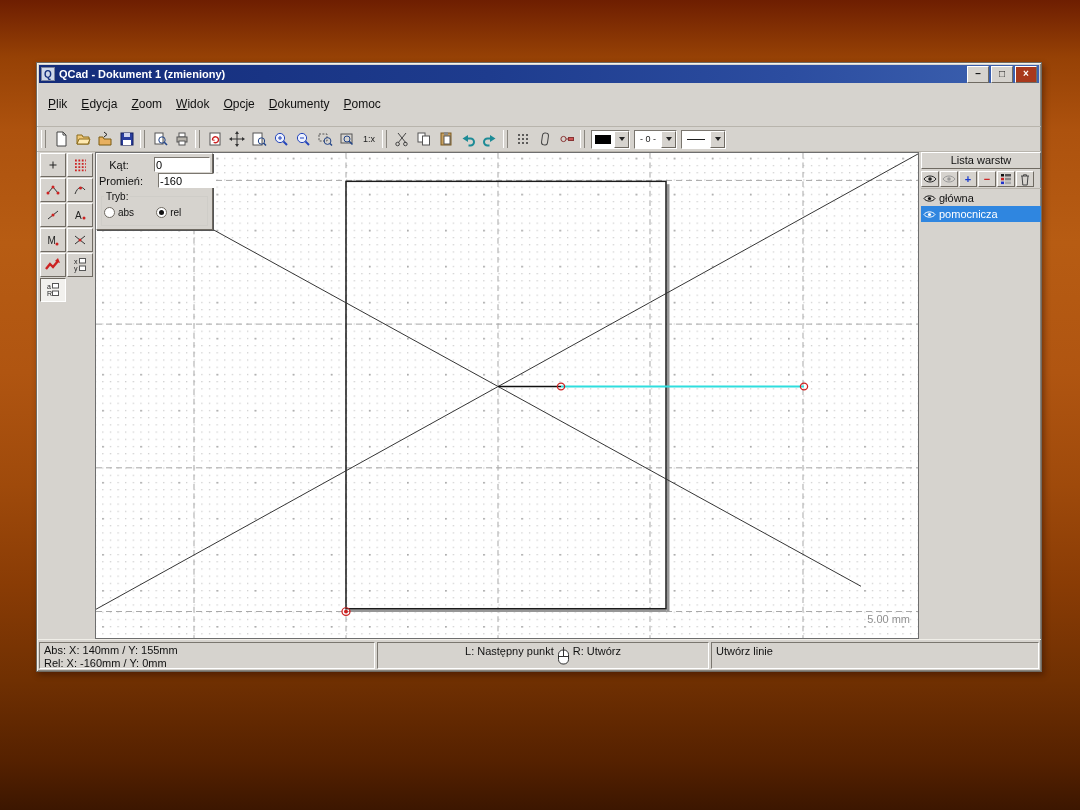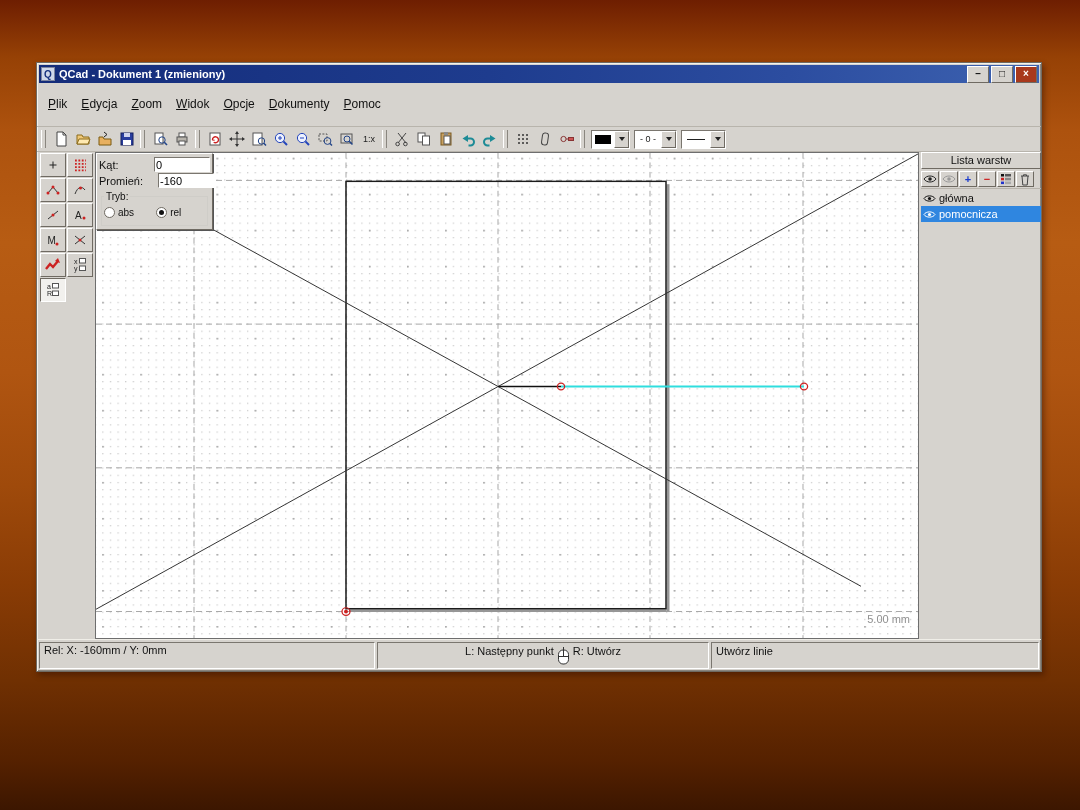--- a/index.html
+++ b/index.html
@@ -35,21 +35,21 @@
   .pal{width:26px;height:24px;box-sizing:border-box;background:#d6d3ce;border:1px solid;border-color:#fff #6f6a62 #6f6a62 #fff;display:flex;align-items:center;justify-content:center;}
   .pal.active{background:#f2f1ee;border-color:#6f6a62 #fff #fff #6f6a62;}
   .pal.single{grid-column:1;}
   .canvas-wrap{position:relative;width:824px;box-sizing:border-box;background:#fff;border:1px solid #6e6e6e;overflow:hidden;}
   #cad-svg{position:absolute;left:0;top:0;width:100%;height:100%;}
   .meta{stroke:#a6a6a6;stroke-dasharray:6 4;stroke-width:1;}
   .scale-label{position:absolute;right:8px;bottom:13px;font-size:11px;color:#8f8f8f;}
   
   .options-panel{position:absolute;left:0;top:0;width:117px;background:#d6d3ce;border:1px solid;border-color:#fff #6f6a62 #6f6a62 #fff;box-shadow:1px 1px 0 #555;padding:2px 2px 3px;box-sizing:border-box;}
   .op-row{display:flex;align-items:center;height:15px;margin-top:1px;}
-  .op-label{width:50px;text-align:left;padding-right:15px;font-size:11px;color:#111;white-space:nowrap;}
+  .op-label{width:50px;text-align:center;padding-right:15px;font-size:11px;color:#111;white-space:nowrap;}
   .op-input{width:52px;height:13px;font-size:11px;font-family:"Liberation Sans",sans-serif;background:#fff;border:1px solid;border-color:#7a766f #fff #fff #7a766f;padding:0 1px;}
   .op-fieldset{margin:3px 2px 0;border:1px groove #cfcdc8;padding:2px 2px 3px;position:relative;}
   .op-legend{font-size:10px;padding:0 2px;color:#111;}
   .radio-item{display:inline-flex;align-items:center;gap:3px;font-size:10px;margin-right:22px;color:#111;}
   .radio{width:9px;height:9px;border-radius:50%;border:1px solid #6f6a62;background:#fff;display:inline-block;position:relative;}
   .radio.sel::after{content:"";position:absolute;left:2px;top:2px;width:5px;height:5px;border-radius:50%;background:#111;}
   
   .layers{width:120px;margin-left:2px;display:flex;flex-direction:column;}
   .lp-title{height:15px;background:#d6d3ce;border:1px solid;border-color:#fff #6f6a62 #6f6a62 #fff;font-size:11px;text-align:center;line-height:15px;color:#111;}
   .lp-btns{display:flex;gap:1px;padding:2px 0 1px;}
@@ -468,20 +468,21 @@
                 <circle cx="6.5" cy="4.5" r="1.6" fill="currentColor"></circle>
               </svg>
               <span class="lname">pomocnicza</span>
             </div>
           </div>
       </div>
     </div>
 
     <div class="statusbar">
       <div class="sb sb1">
+        <div>Abs: X: 140mm / Y: 155mm</div>
         <div>Rel: X: -160mm / Y: 0mm</div>
       </div>
       <div class="sb sb2">
         <span>L: Następny punkt</span>
         <svg class="mouse-svg" width="13" height="18" viewBox="0 0 13 18">
           <line x1="6.5" y1="0" x2="6.5" y2="3" stroke="#333"></line>
           <rect x="1.5" y="3" width="10" height="14" rx="4.5" fill="#fff" stroke="#333"></rect>
           <line x1="6.5" y1="3" x2="6.5" y2="9.5" stroke="#333"></line>
           <line x1="1.5" y1="9.5" x2="11.5" y2="9.5" stroke="#333"></line>
         </svg>

